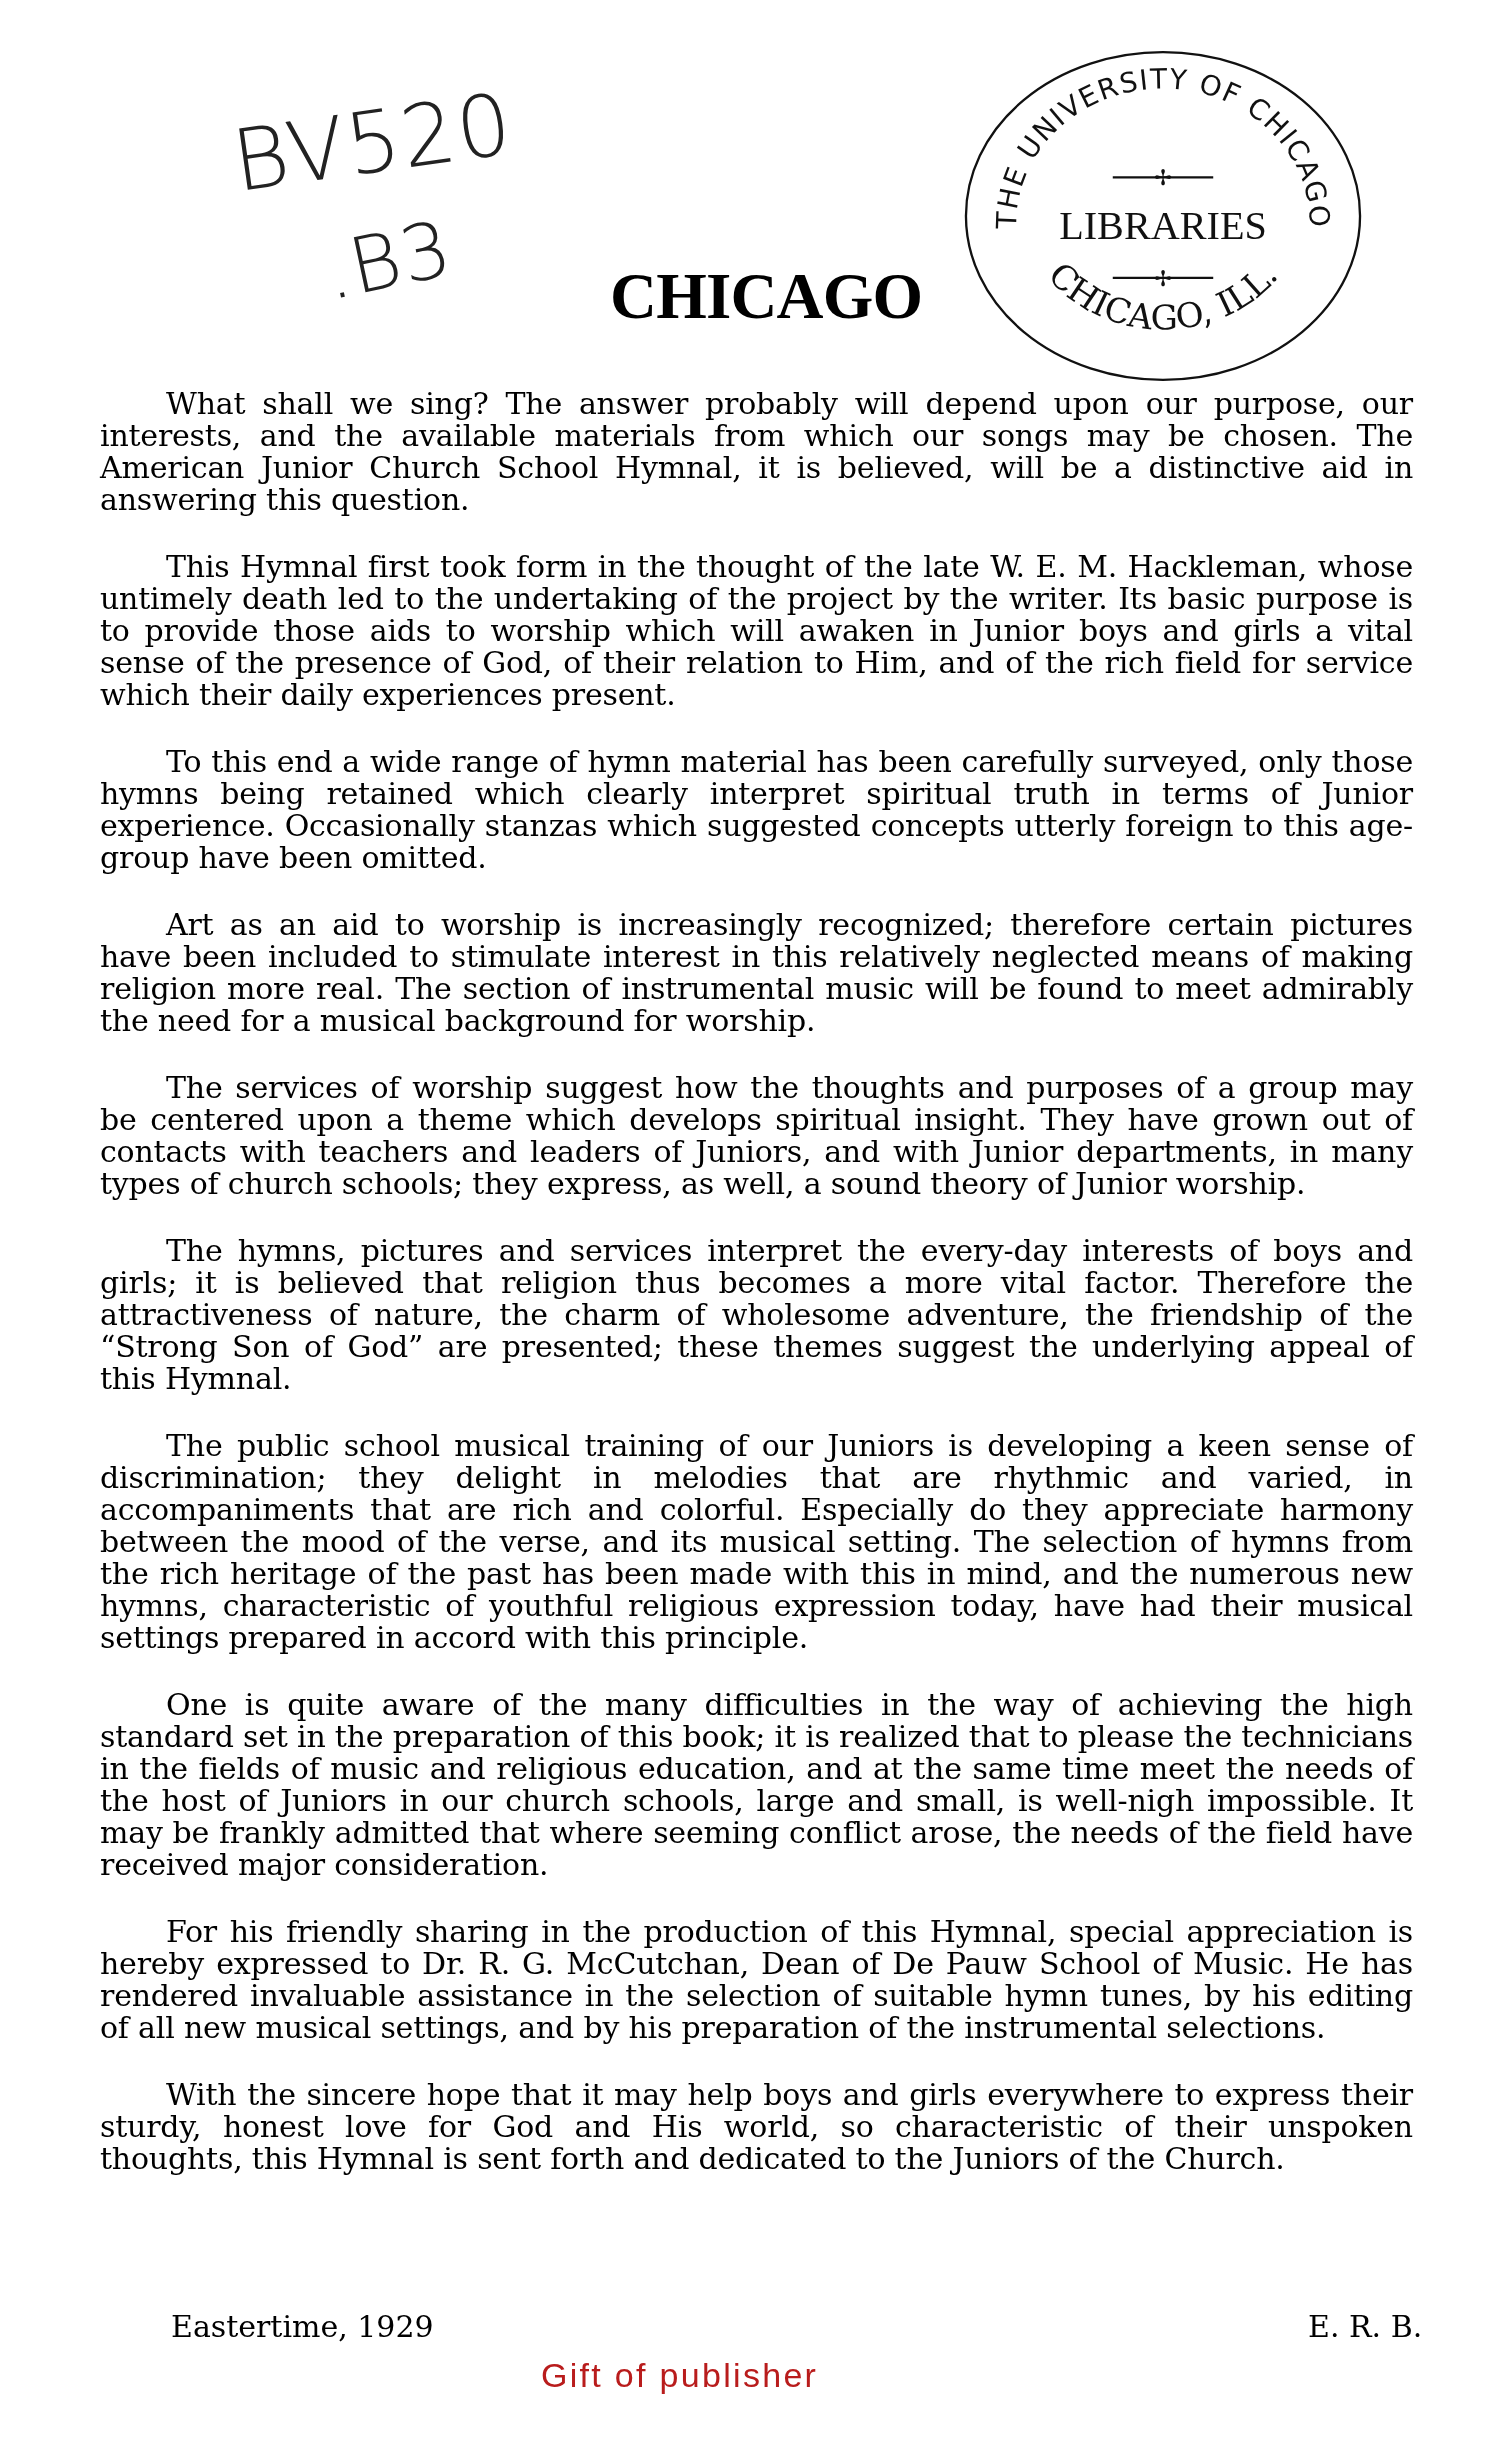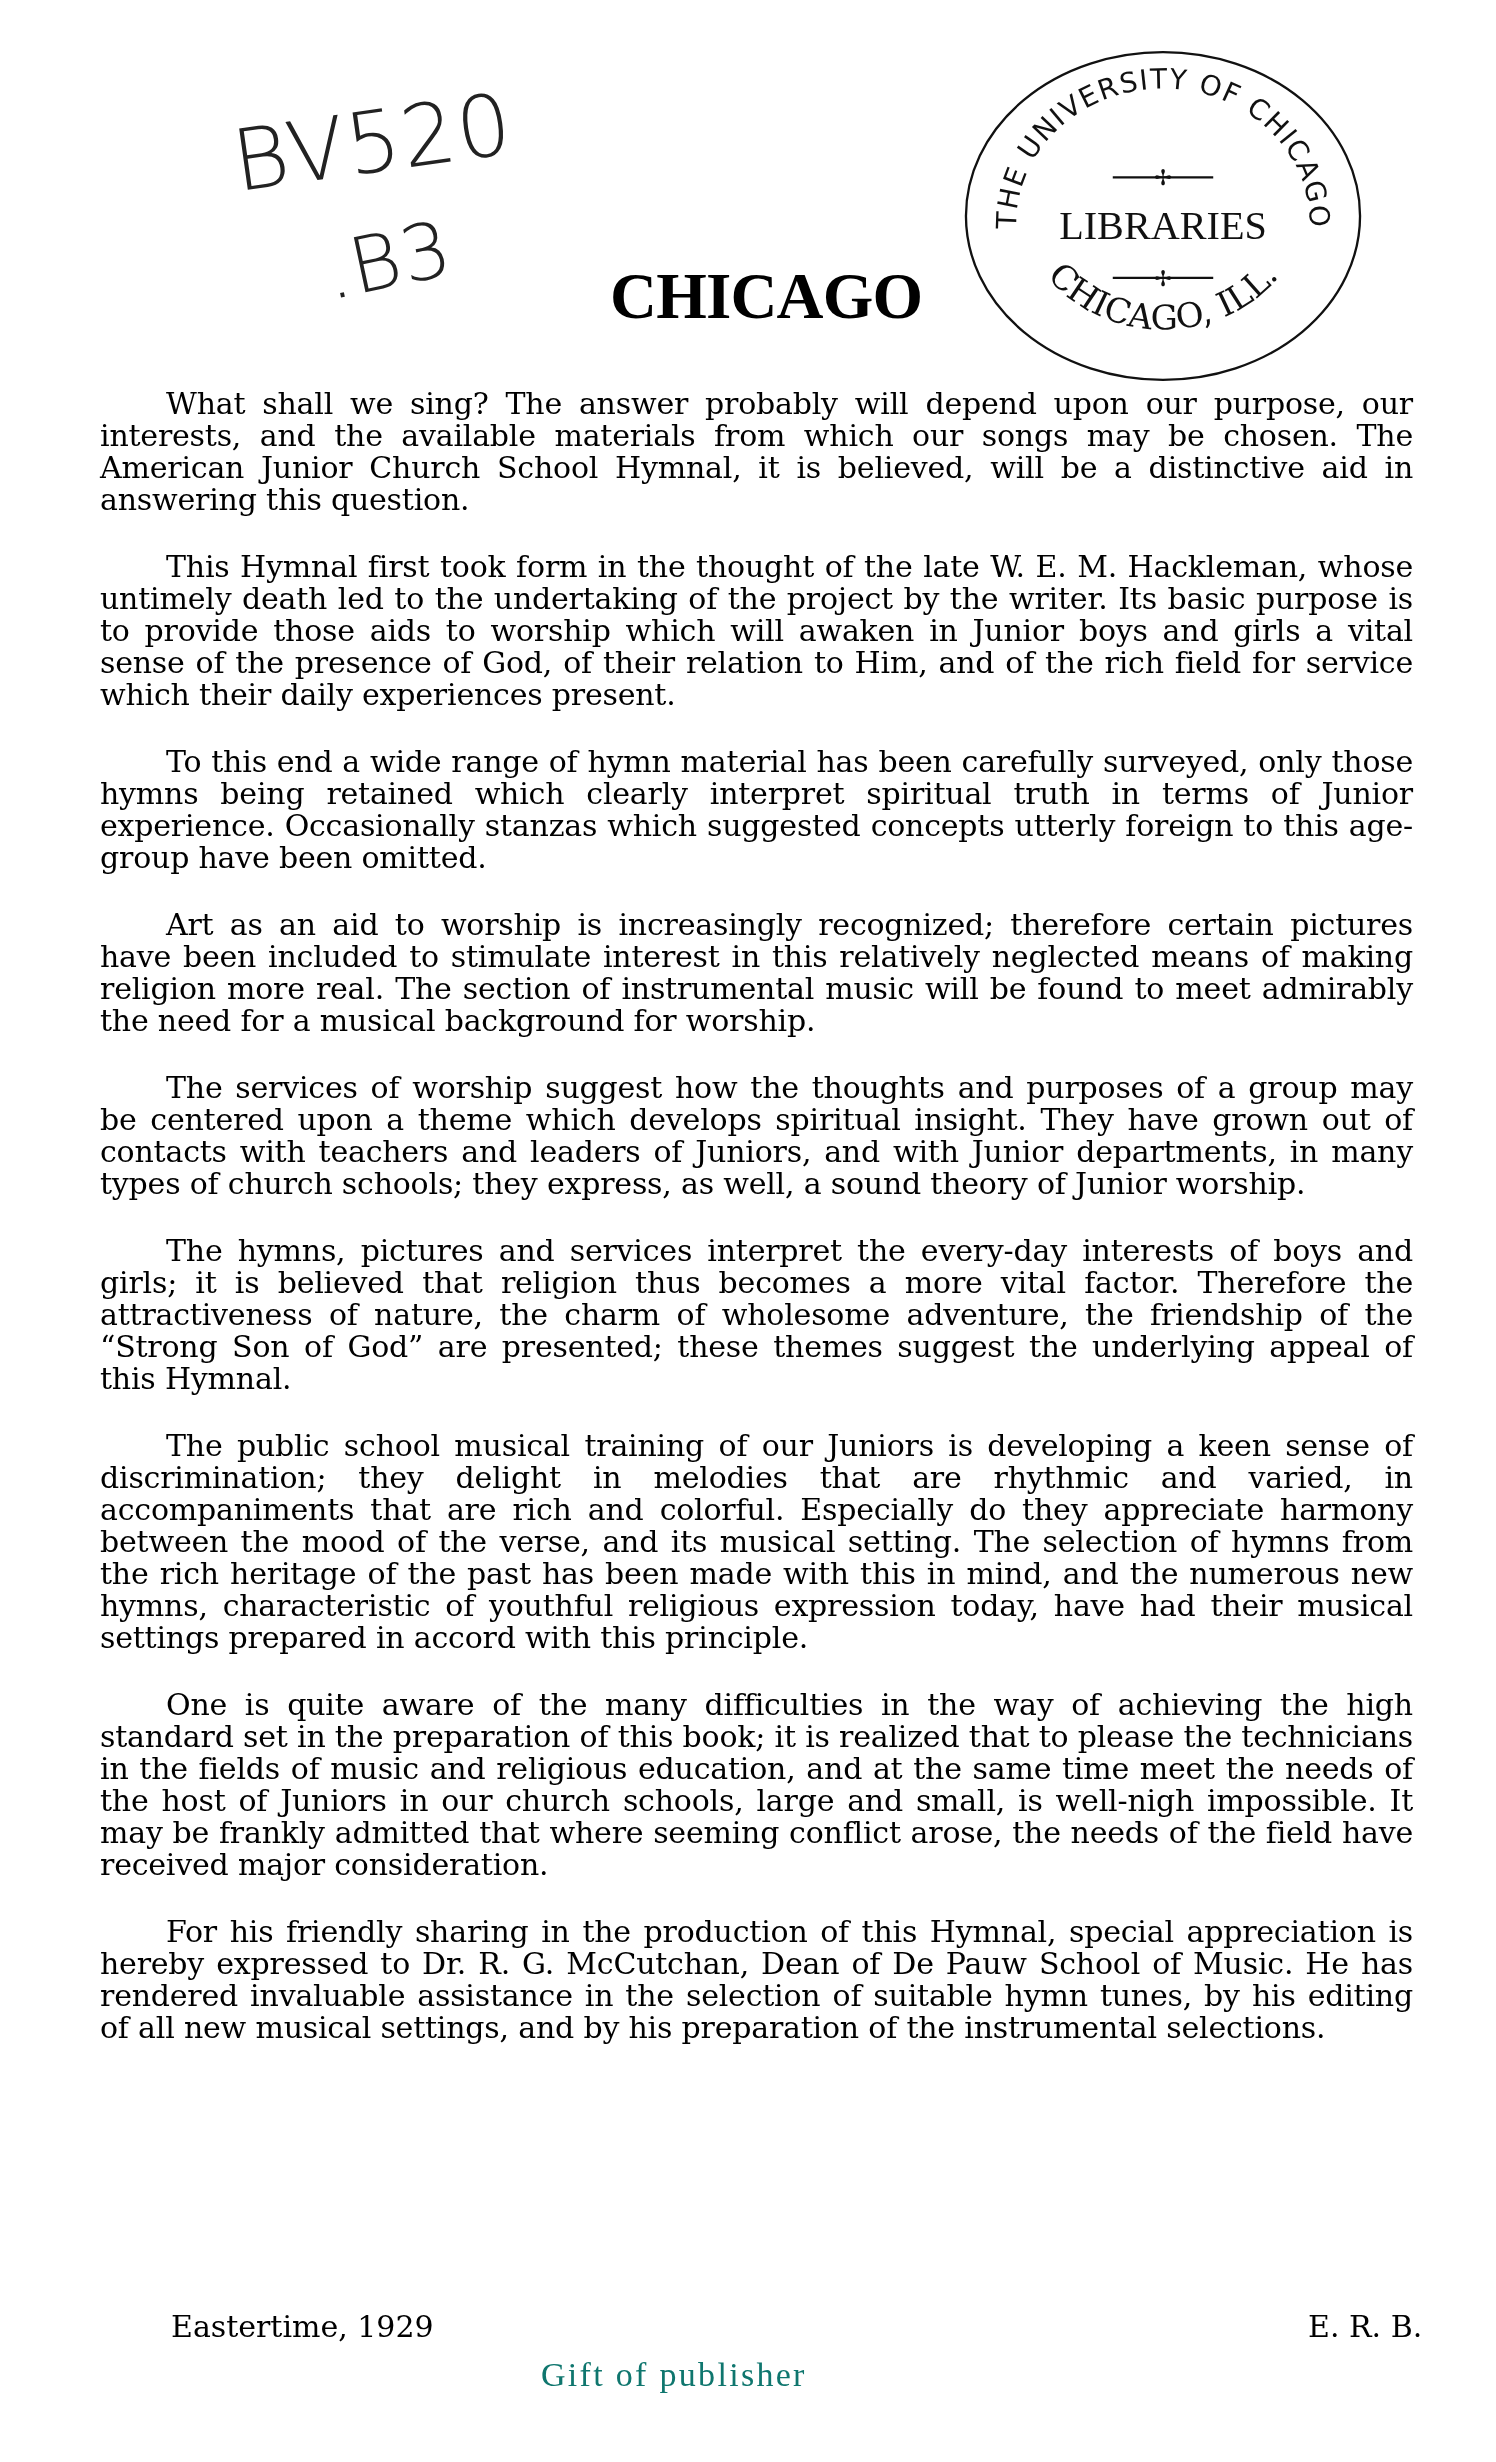--- a/index.html
+++ b/index.html
@@ -12,22 +12,22 @@
   .title { position:absolute; left:610px; top:259px; font-size:65px; font-weight:bold;
            letter-spacing:-0.8px; font-family:"Liberation Serif","DejaVu Serif",serif; }
   .stamp { position:absolute; left:962px; top:46px; width:402px; height:340px; }
   .body { position:absolute; left:100px; top:388px; width:1313px; }
   .para { font-size:30px; line-height:32px; text-align:justify; text-indent:66px;
           margin:0 0 35px 0; letter-spacing:-0.2px;
           font-family:"DejaVu Serif","Liberation Serif",serif; }
   .sign { position:absolute; top:2281px; font-size:30px; font-family:"DejaVu Serif",serif;margin-top:28px; }
   .sign.date { left:171px; }
   .sign.init { left:1308px; }
-  .gift { position:absolute; left:541px; top:2356px; font-size:34px; color:#0f766e;
-          font-family:Liberation Serif, serif; letter-spacing:2.3px; }
+  .gift { position:absolute; left:541px; top:2356px; font-size:34px; color:#b91c1c;
+          font-family:Liberation Sans, sans-serif; letter-spacing:2.3px; }
 </style>
 </head>
 <body>
 
 <div class="callno l1">BV520</div>
 <div class="callno l2">.B3</div>
 
 <div class="title">CHICAGO</div>
 
 <svg class="stamp" viewBox="0 0 520 440">
@@ -52,19 +52,20 @@
 <div class="body">
   <p class="para">What shall we sing? The answer probably will depend upon our purpose, our interests, and the available materials from which our songs may be chosen. The American Junior Church School Hymnal, it is believed, will be a distinctive aid in answering this question.</p>
   <p class="para">This Hymnal first took form in the thought of the late W. E. M. Hackleman, whose untimely death led to the undertaking of the project by the writer. Its basic purpose is to provide those aids to worship which will awaken in Junior boys and girls a vital sense of the presence of God, of their relation to Him, and of the rich field for service which their daily experiences present.</p>
   <p class="para">To this end a wide range of hymn material has been carefully surveyed, only those hymns being retained which clearly interpret spiritual truth in terms of Junior experience. Occasionally stanzas which suggested concepts utterly foreign to this age-group have been omitted.</p>
   <p class="para">Art as an aid to worship is increasingly recognized; therefore certain pictures have been included to stimulate interest in this relatively neglected means of making religion more real. The section of instrumental music will be found to meet admirably the need for a musical background for worship.</p>
   <p class="para">The services of worship suggest how the thoughts and purposes of a group may be centered upon a theme which develops spiritual insight. They have grown out of contacts with teachers and leaders of Juniors, and with Junior departments, in many types of church schools; they express, as well, a sound theory of Junior worship.</p>
   <p class="para">The hymns, pictures and services interpret the every-day interests of boys and girls; it is believed that religion thus becomes a more vital factor. Therefore the attractiveness of nature, the charm of wholesome adventure, the friendship of the “Strong Son of God” are presented; these themes suggest the underlying appeal of this Hymnal.</p>
   <p class="para">The public school musical training of our Juniors is developing a keen sense of discrimination; they delight in melodies that are rhythmic and varied, in accompaniments that are rich and colorful. Especially do they appreciate harmony between the mood of the verse, and its musical setting. The selection of hymns from the rich heritage of the past has been made with this in mind, and the numerous new hymns, characteristic of youthful religious expression today, have had their musical settings prepared in accord with this principle.</p>
   <p class="para">One is quite aware of the many difficulties in the way of achieving the high standard set in the preparation of this book; it is realized that to please the technicians in the fields of music and religious education, and at the same time meet the needs of the host of Juniors in our church schools, large and small, is well-nigh impossible. It may be frankly admitted that where seeming conflict arose, the needs of the field have received major consideration.</p>
   <p class="para">For his friendly sharing in the production of this Hymnal, special appreciation is hereby expressed to Dr. R. G. McCutchan, Dean of De Pauw School of Music. He has rendered invaluable assistance in the selection of suitable hymn tunes, by his editing of all new musical settings, and by his preparation of the instrumental selections.</p>
+  <p class="para">With the sincere hope that it may help boys and girls everywhere to express their sturdy, honest love for God and His world, so characteristic of their unspoken thoughts, this Hymnal is sent forth and dedicated to the Juniors of the Church.</p>
 </div>
 
 <div class="sign date">Eastertime, 1929</div>
 <div class="sign init">E. R. B.</div>
 
 <div class="gift">Gift of publisher</div>
 
 
 </body></html>

